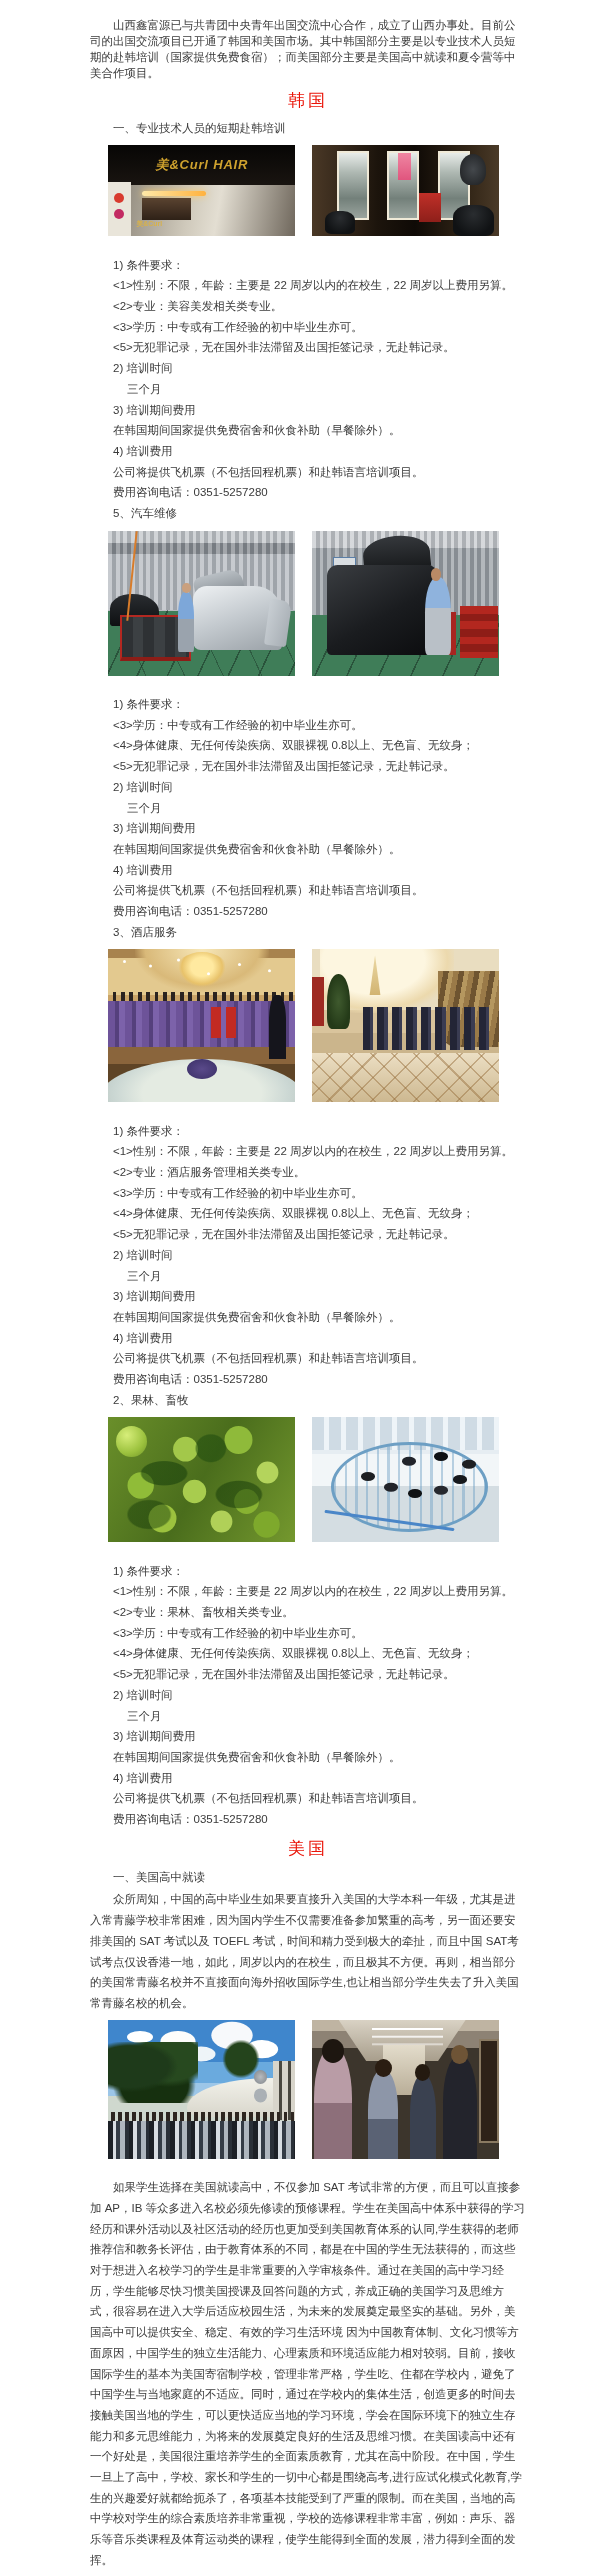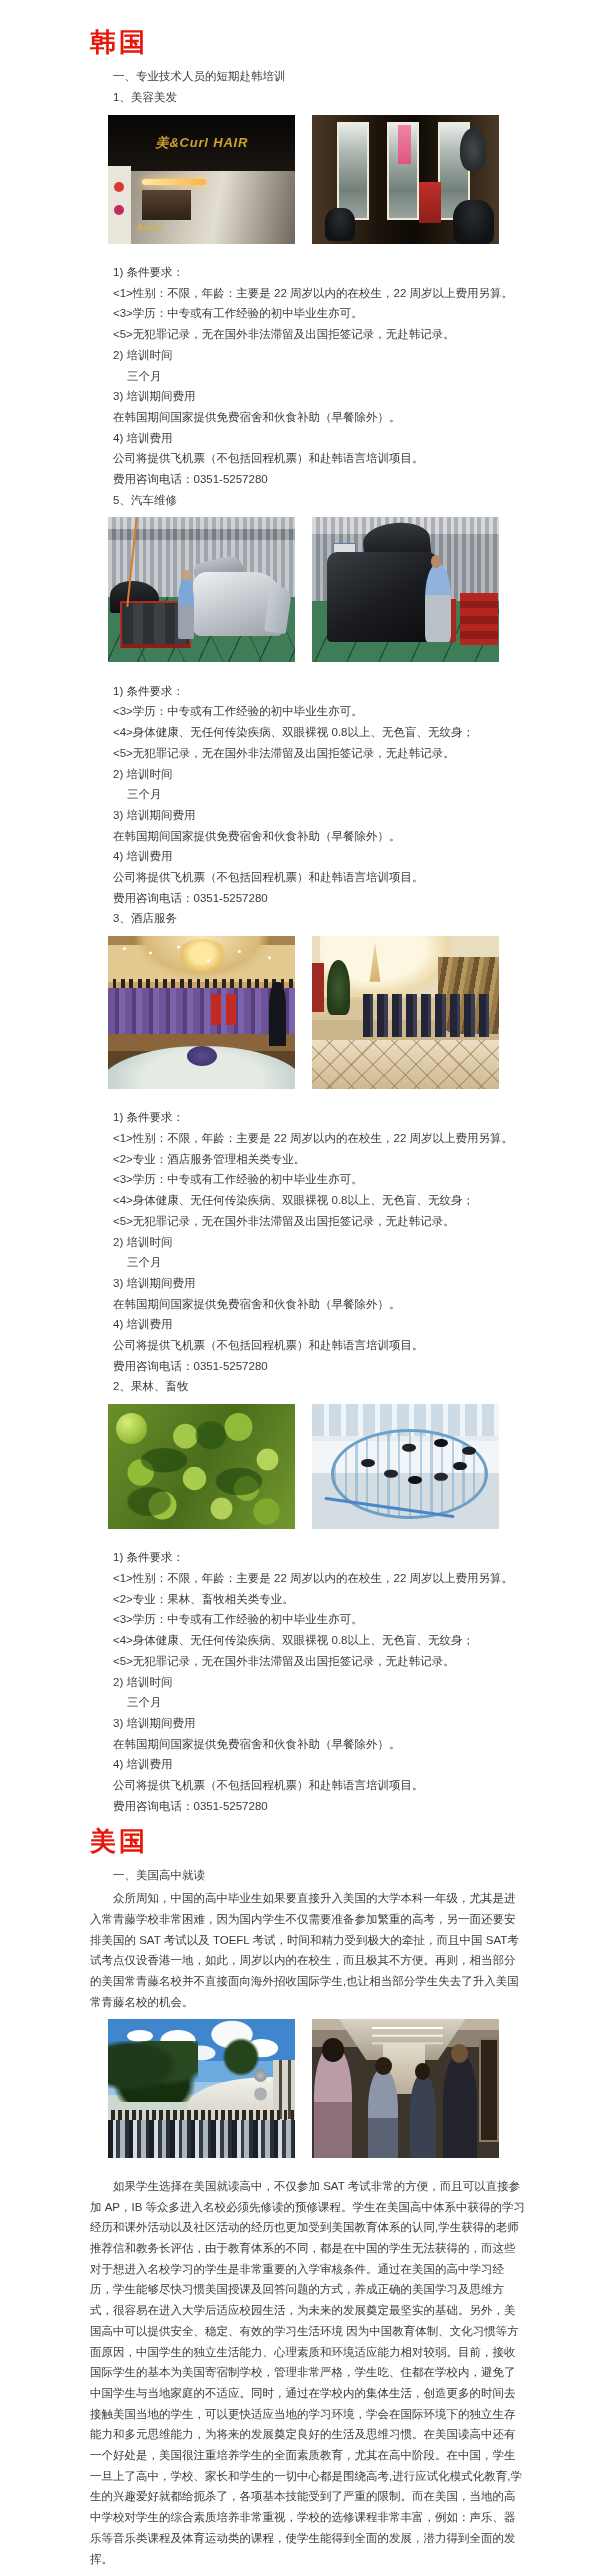--- a/index.html
+++ b/index.html
@@ -1,27 +1,27 @@
 <!DOCTYPE html>
 <html style="font-size:12.2px"><head>
 <meta charset="utf-8">
 <style>
   html,body{margin:0;padding:0;background:#ffffff;}
   .page{width:608px;min-height:2576px;background:#fff;font-family:"Liberation Sans",sans-serif;color:#3a3a3a;}
   .content{width:436px;margin:0 auto 0 90px;padding-top:17px;}
   .intro{font-size:11.5px;line-height:16px;text-indent:23px;margin:0 0 4.6px 0;}
-  .country{color:#ea1509;font-size:26px;font-weight:700;letter-spacing:3.1px;margin:7.7px 0 6.1px 0;}
+  .country{color:#ea1509;font-size:17px;font-weight:400;text-align:center;letter-spacing:3.1px;margin:7.7px 0 6.1px 0;}
   .h2{font-size:11.5px;line-height:21.4px;text-indent:23px;margin:0;}
   .h3{font-size:11.5px;line-height:21.4px;text-indent:23px;margin:0 0 3.1px 0;}
   .line{font-size:11.5px;line-height:20.7px;text-indent:23px;margin:0;}
   .line.sub{text-indent:37px;}
   .para{font-size:11.5px;line-height:20.7px;text-indent:23px;margin:1.5px 0;}
   .photos{display:flex;gap:17px;margin:6.1px 0 18.4px 18.4px;}
   .photo{position:relative;width:187px;overflow:hidden;background:#888;flex:0 0 auto;}
-  .ph168 .photo{height:129px}.ph190 .photo{height:145px}.ph200 .photo{height:153px}
+  .ph168 .photo{height:91px}.ph190 .photo{height:145px}.ph200 .photo{height:153px}
   .ph163 .photo{height:125px}.ph182 .photo{height:139px}
   .photo div,.photo span{position:absolute;}
 
   
   .p1{background:linear-gradient(100deg,#7d766a,#cfc9bb 45%,#e3ded2 60%,#6f675c);}
   .p1 .sign{top:0;left:0;right:0;height:44%;background:linear-gradient(#070605,#191410);display:flex;align-items:center;justify-content:center;}
   .p1 .sign span{position:static;color:#cfa22e;font-size:13px;font-weight:700;font-style:italic;letter-spacing:0.8px;}
   .p1 .pillar{left:0;top:40%;bottom:0;width:12%;background:#e9e5da;}
   .p1 .dot1{left:3%;top:52%;width:10px;height:10px;border-radius:50%;background:#d83a2e;}
   .p1 .dot2{left:3%;top:70%;width:10px;height:10px;border-radius:50%;background:#c22a62;}
@@ -114,25 +114,25 @@
   .p10 .f3h{left:55%;top:32%;width:8%;height:12%;background:#241a10;border-radius:50%;}
   .p10 .f4{left:70%;bottom:0;width:18%;height:74%;background:#23242c;border-radius:45% 45% 0 0;}
   .p10 .f4h{left:74%;top:18%;width:9%;height:14%;background:#6e5436;border-radius:50%;}
 </style>
 </head>
 <body>
 
 <div class="page">
   <div class="content">
 
+    <p class="intro">山西鑫富源已与共青团中央青年出国交流中心合作，成立了山西办事处。目前公司的出国交流项目已开通了韩国和美国市场。其中韩国部分主要是以专业技术人员短期的赴韩培训（国家提供免费食宿）；而美国部分主要是美国高中就读和夏令营等中美合作项目。</p>
 
     <h1 class="country">韩国</h1>
     <div class="h2">一、专业技术人员的短期赴韩培训</div>
 
-    <div class="h3">1、美容美发</div>
     <div class="photos ph168">
       <div class="photo p1">
         <div class="sign">
             <span>美&amp;Curl HAIR</span>
           </div>
         <div class="pillar"></div>
         <div class="dot1"></div>
         <div class="dot2"></div>
         <div class="light"></div>
         <div class="desk"></div>
@@ -144,20 +144,21 @@
         <div class="m m3"></div>
         <div class="poster"></div>
         <div class="red"></div>
         <div class="ch1"></div>
         <div class="ch2"></div>
         <div class="dryer"></div>
       </div>
     </div>
     <div class="line">1) 条件要求：</div>
     <div class="line">&lt;1&gt;性别：不限，年龄：主要是 22 周岁以内的在校生，22 周岁以上费用另算。</div>
+    <div class="line">&lt;2&gt;专业：美容美发相关类专业。</div>
     <div class="line">&lt;3&gt;学历：中专或有工作经验的初中毕业生亦可。</div>
     <div class="line">&lt;5&gt;无犯罪记录，无在国外非法滞留及出国拒签记录，无赴韩记录。</div>
     <div class="line">2) 培训时间</div>
     <div class="line sub">三个月</div>
     <div class="line">3) 培训期间费用</div>
     <div class="line">在韩国期间国家提供免费宿舍和伙食补助（早餐除外）。</div>
     <div class="line">4) 培训费用</div>
     <div class="line">公司将提供飞机票（不包括回程机票）和赴韩语言培训项目。</div>
     <div class="line">费用咨询电话：0351-5257280</div>
 

